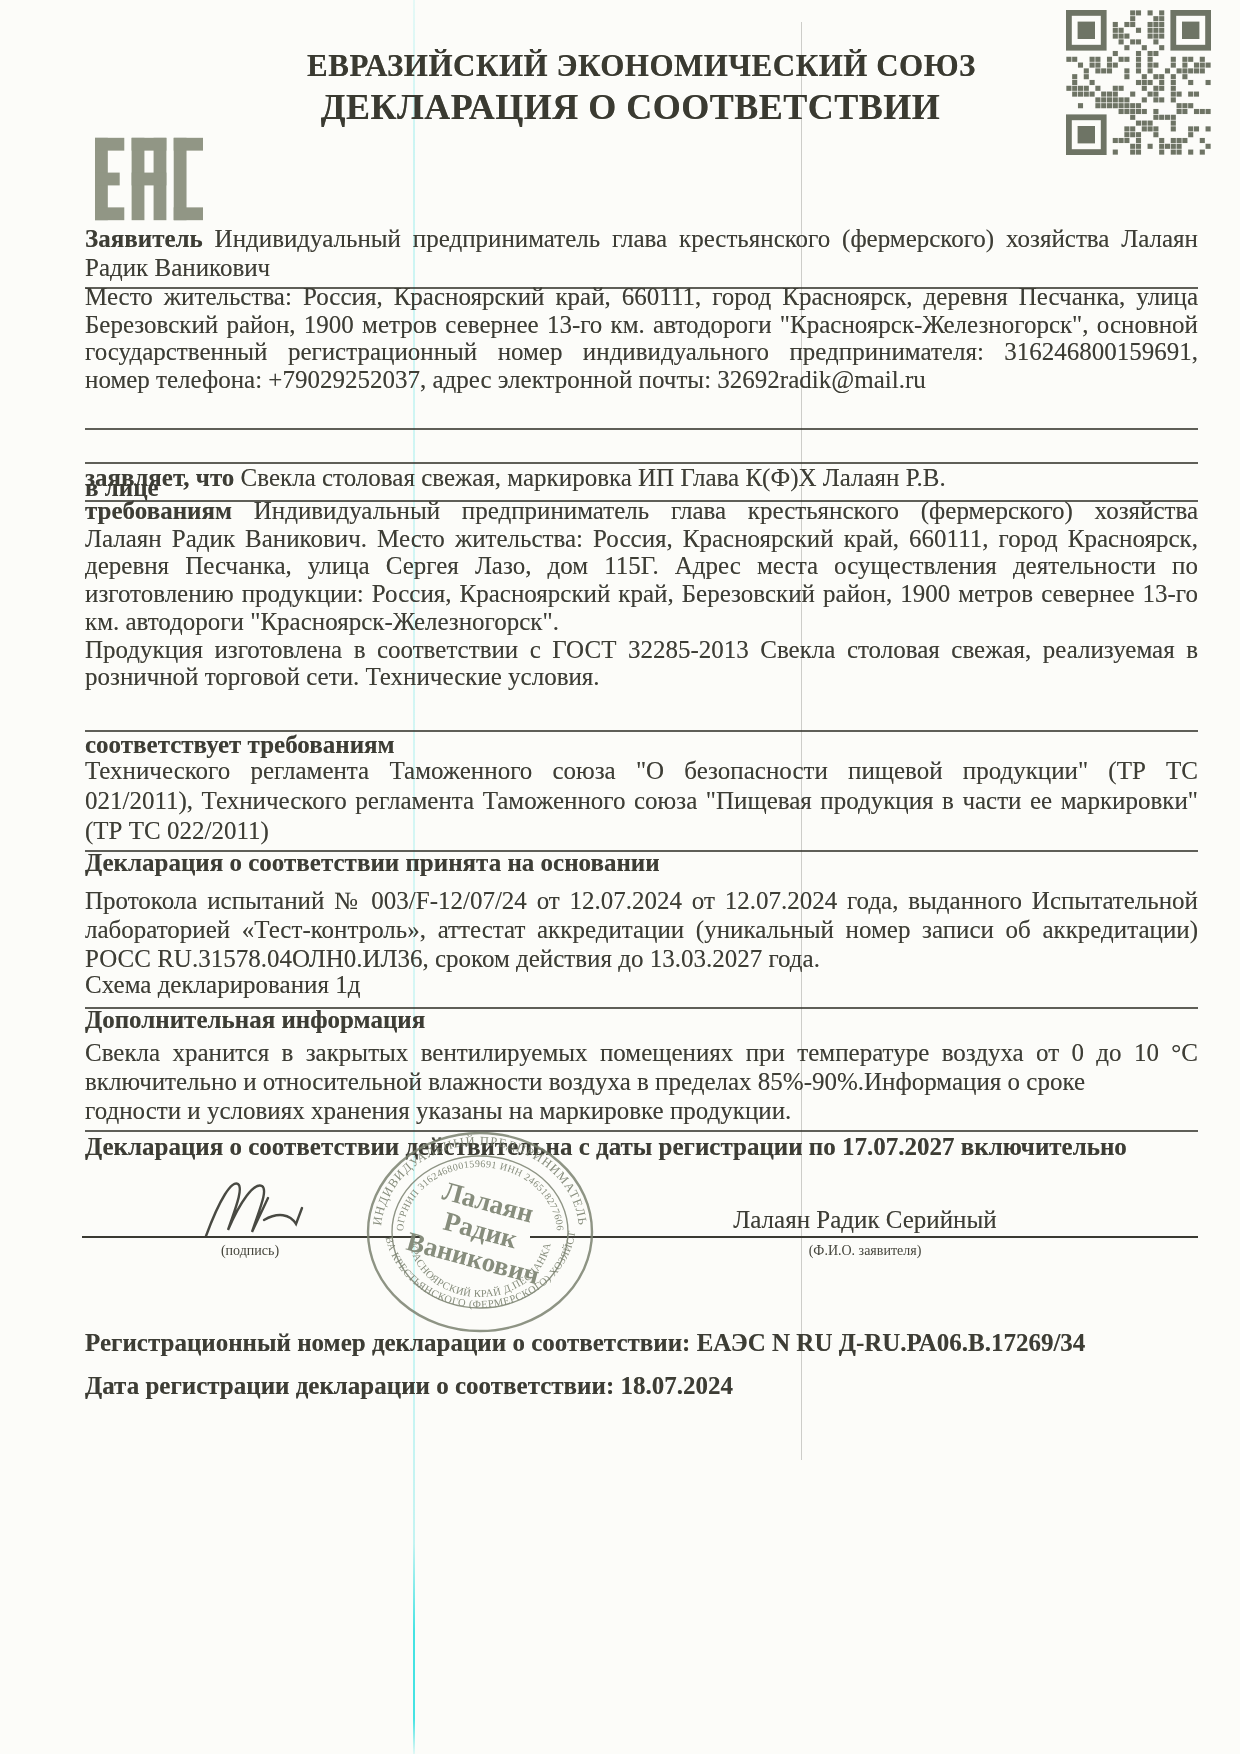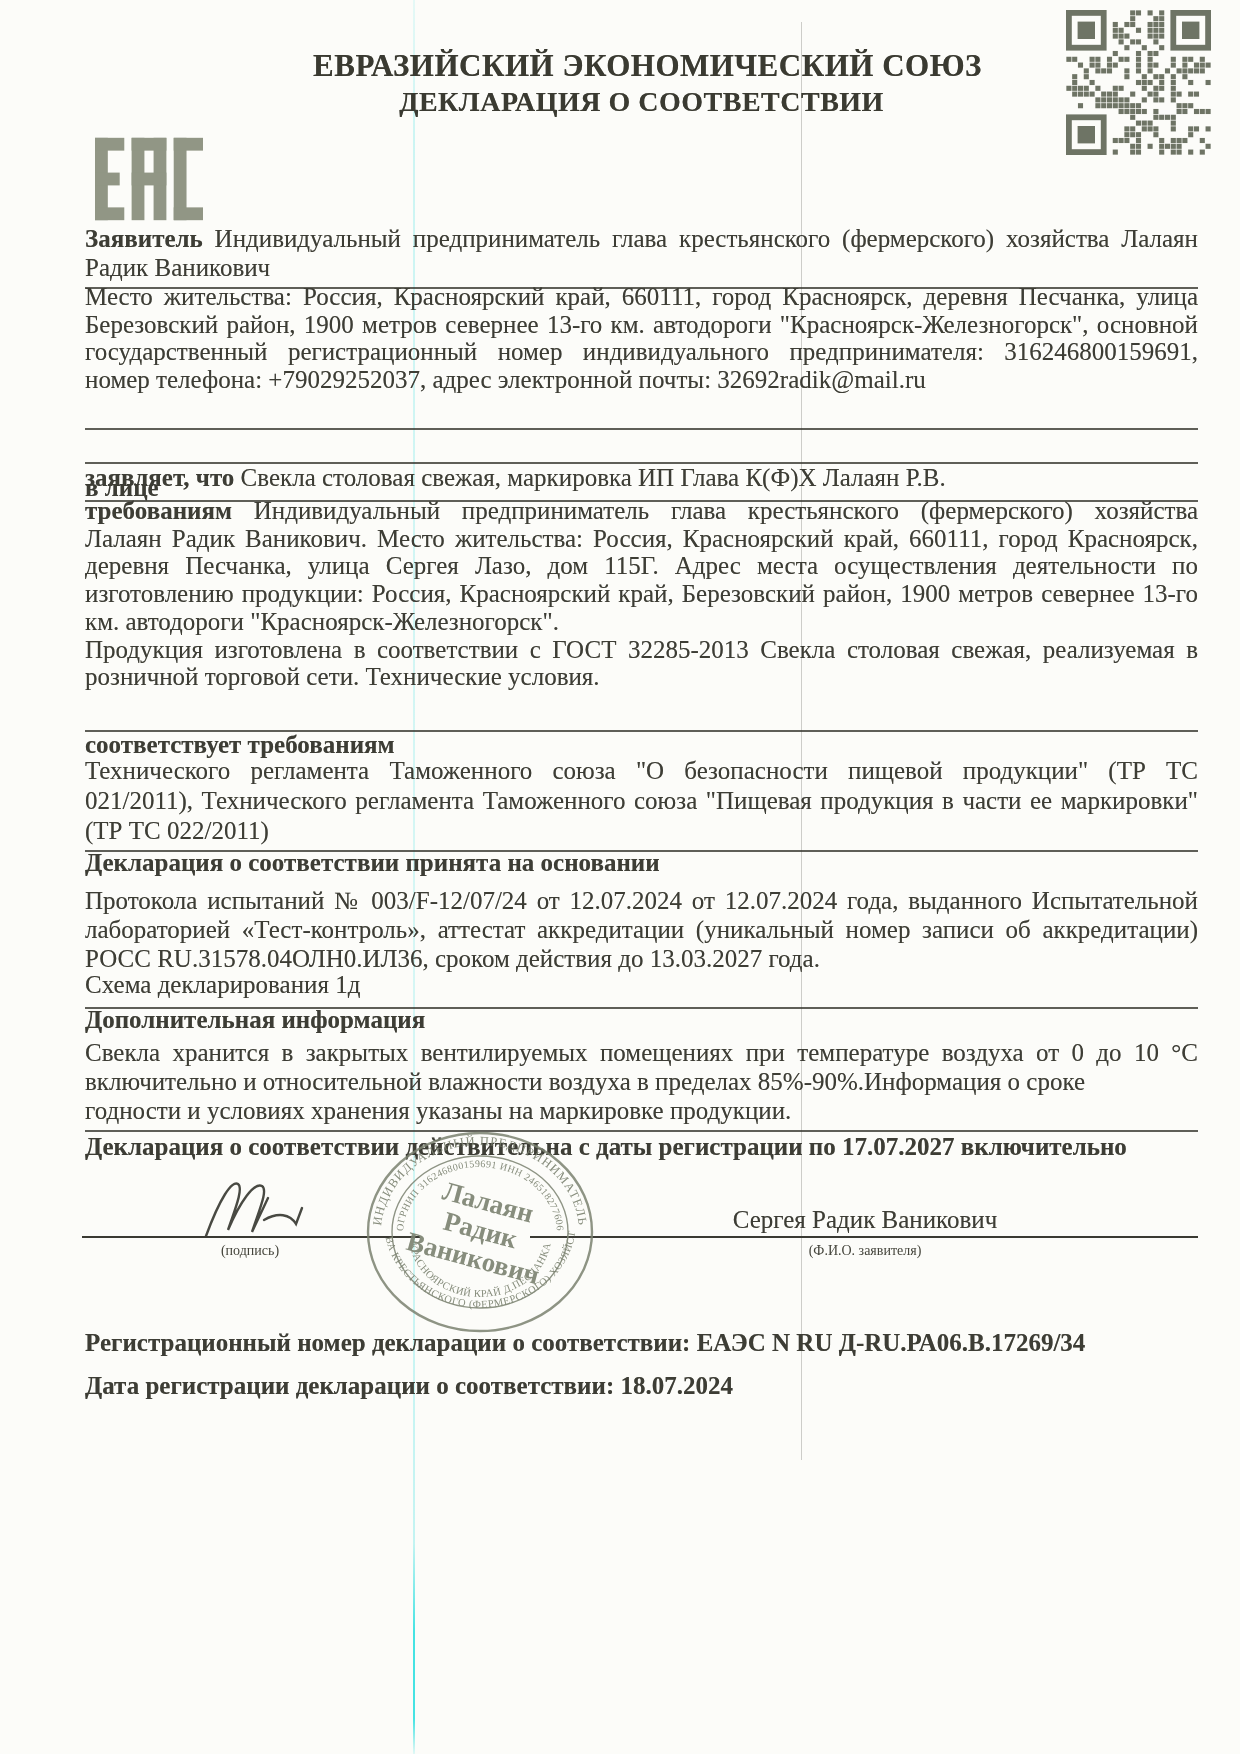--- a/index.html
+++ b/index.html
@@ -29,22 +29,22 @@
   svg{display:block;}
 </style>
 </head>
 <body>
 
 <div class="page">
 
   <div class="scan-cyan"></div>
   <div class="scan-gray"></div>
 
-  <div class="abs title" style="left:91px;top:48px;width:1113px;font-size:31px;">ЕВРАЗИЙСКИЙ ЭКОНОМИЧЕСКИЙ СОЮЗ</div>
-  <div class="abs title" style="left:85px;top:86px;width:1113px;font-size:28px;text-align:center;">ДЕКЛАРАЦИЯ О СООТВЕТСТВИИ</div>
+  <div class="abs title" style="left:85px;top:48px;width:1113px;font-size:31px;">ЕВРАЗИЙСКИЙ ЭКОНОМИЧЕСКИЙ СОЮЗ</div>
+  <div class="abs title" style="left:74px;top:86px;width:1113px;font-size:36px;text-align:center;">ДЕКЛАРАЦИЯ О СООТВЕТСТВИИ</div>
 
   <div class="abs" style="left:95px;top:133px;">
     <svg width="108" height="92" viewBox="0 0 118 90">
       <g fill="#868c79" opacity="0.9">
         <rect x="0" y="0" width="14" height="90"></rect>
           <rect x="0" y="0" width="32" height="14"></rect>
         <rect x="0" y="38" width="27" height="14"></rect>
           <rect x="0" y="76" width="32" height="14"></rect>
         <rect x="40" y="0" width="14" height="90"></rect>
           <rect x="64" y="0" width="14" height="90"></rect>
@@ -333,21 +333,21 @@
     <svg width="160" height="80" viewBox="0 0 160 80">
       <g fill="none" stroke="#35362f" stroke-width="2.4" stroke-linecap="round" opacity=".9">
         <path d="M8,68 C22,30 34,12 40,16 C46,20 36,44 30,62 C42,34 56,14 64,18 C70,22 62,40 54,64 L70,30"></path>
         <path d="M66,52 C80,44 92,46 98,56 L104,40"></path>
       </g>
     </svg>
   </div>
   <div class="sigline" style="left:82px;top:1236px;width:338px;"></div>
   <div class="abs cap" style="left:180px;top:1243px;width:140px;">(подпись)</div>
 
-  <div class="abs t body-text" style="left:565px;top:1206px;width:600px;text-align:center;">Сергея Радик Ваникович</div>
+  <div class="abs t body-text" style="left:565px;top:1206px;width:600px;text-align:center;">Лалаян Радик Серийный</div>
   <div class="sigline" style="left:530px;top:1236px;width:668px;"></div>
   <div class="abs cap" style="left:565px;top:1243px;width:600px;">(Ф.И.О. заявителя)</div>
 
   <div class="abs" style="left:363px;top:1128px;">
     <svg width="234" height="208" viewBox="0 0 234 208">
       <g stroke="#7b8270" fill="none" opacity=".85">
         <ellipse cx="117" cy="104" rx="112" ry="99" stroke-width="2.4"></ellipse>
         <ellipse cx="117" cy="104" rx="88" ry="76" stroke-width="1.4"></ellipse>
       </g>
       <defs>

